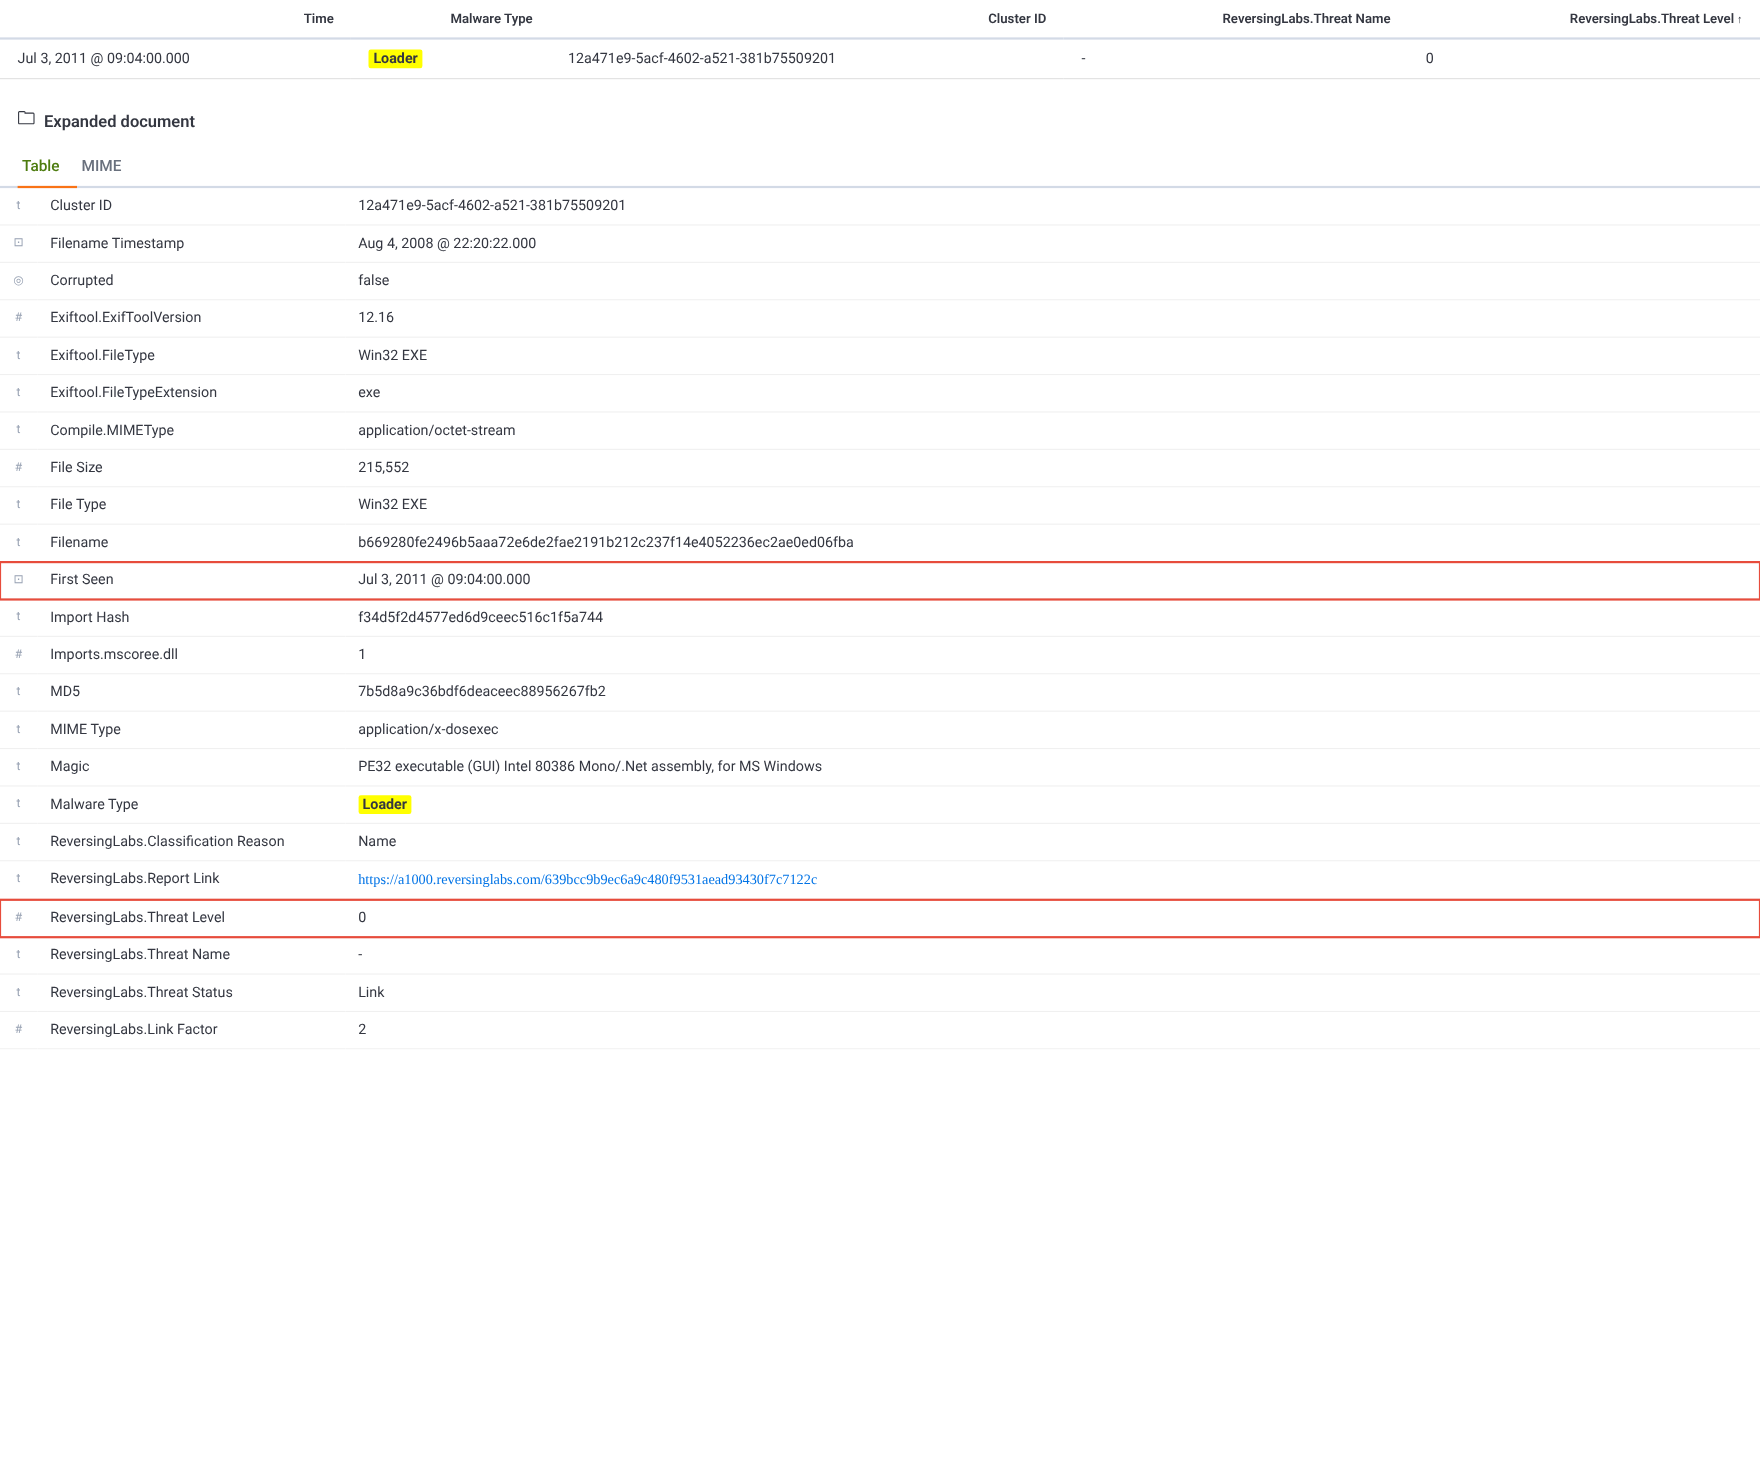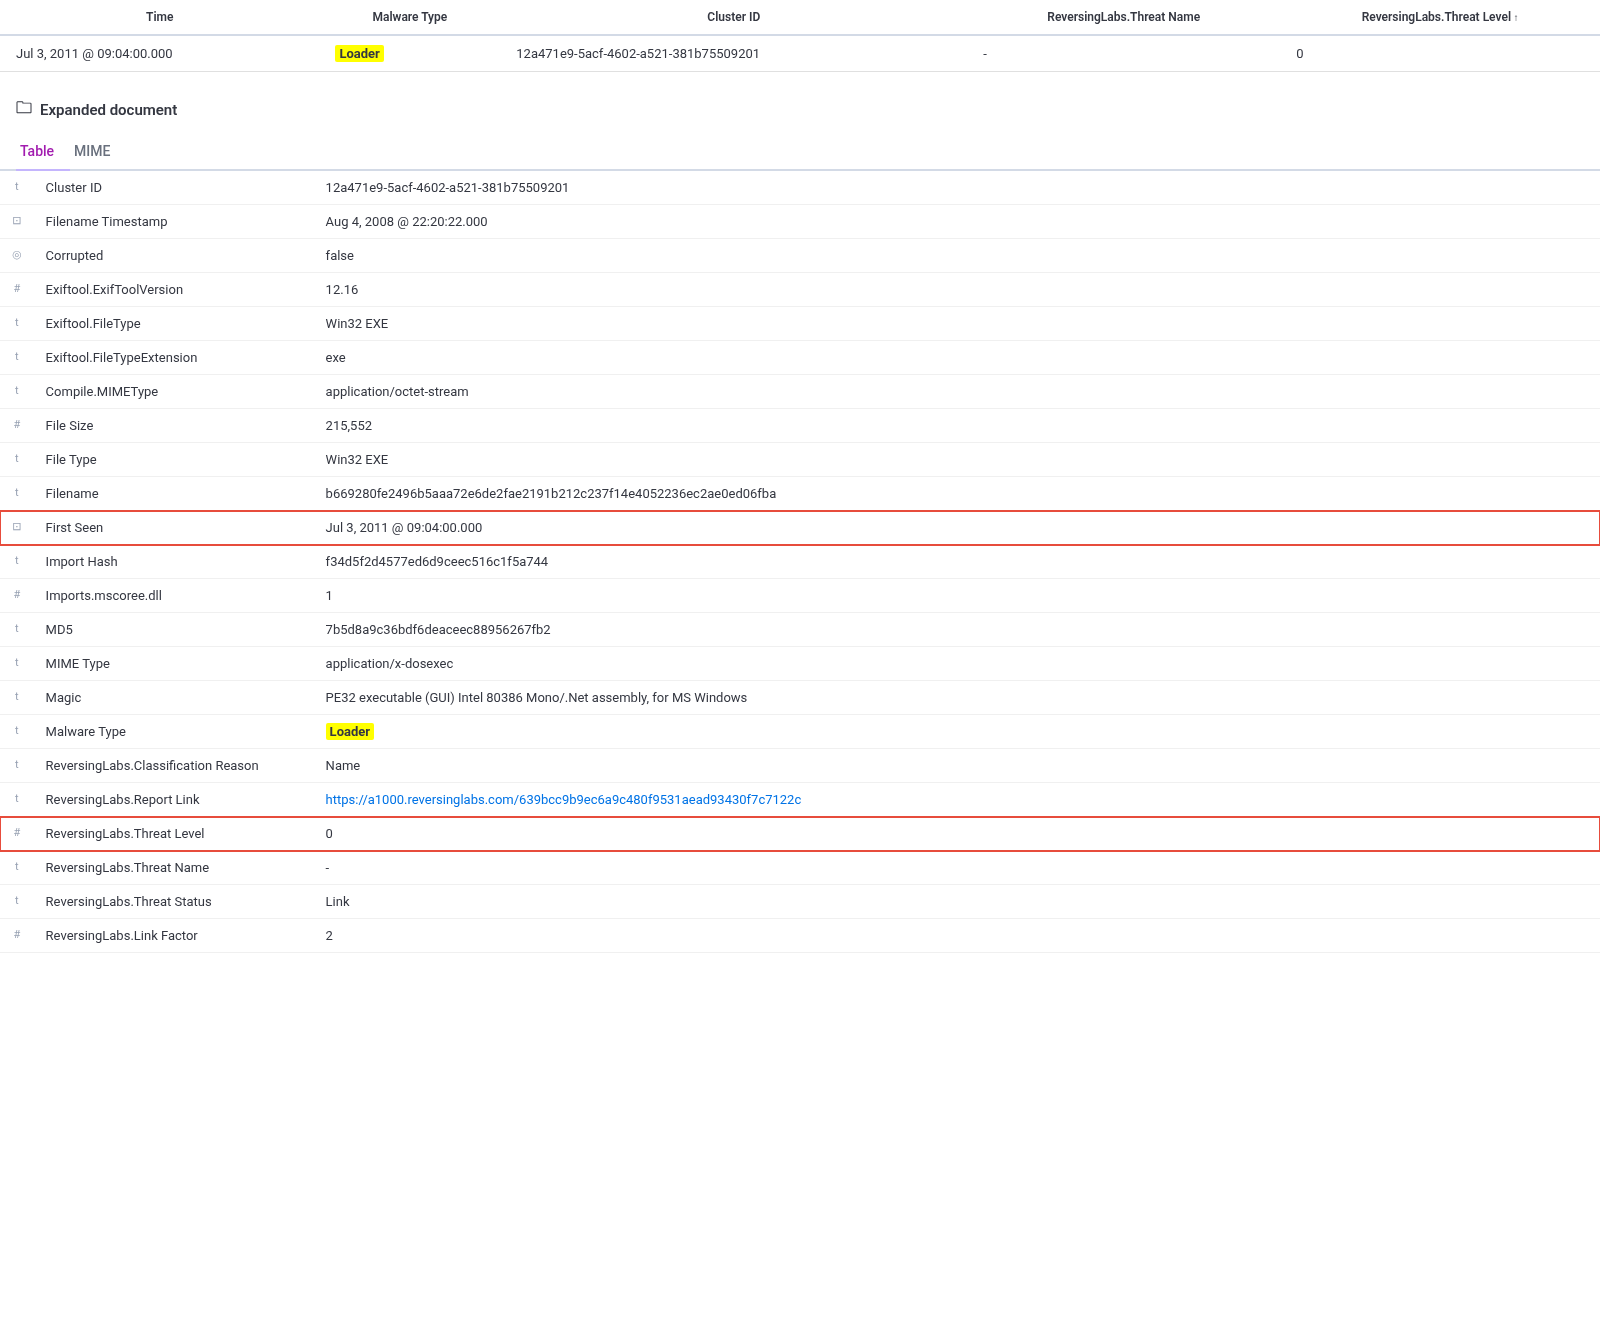--- a/index.html
+++ b/index.html
@@ -10,21 +10,21 @@
       color: #1a1a1a;
     }
 
     
     .top-table {
       width: 100%;
       border-collapse: collapse;
       border-bottom: 1px solid #e0e0e0;
     }
     .top-table th {
-      text-align: center;
+      text-align: right;
       padding: 10px 16px;
       font-weight: 600;
       font-size: 12px;
       color: #343741;
       border-bottom: 2px solid #d3dae6;
       white-space: nowrap;
     }
     .top-table td {
       padding: 10px 16px;
       font-size: 13px;
@@ -66,22 +66,22 @@
     .tab {
       padding: 8px 16px 10px 4px;
       font-size: 14px;
       cursor: pointer;
       color: #69707d;
       border-bottom: 2px solid transparent;
       margin-bottom: -2px;
       font-weight: 500;
     }
     .tab.active {
-      color: #a21caf;
-      border-bottom: 2px solid #c4b5fd;
+      color: #4d7c0f;
+      border-bottom: 2px solid #f97316;
     }
 
     
     .fields-table {
       width: 100%;
       border-collapse: collapse;
     }
     .fields-table tr {
       border-bottom: 1px solid #f0f0f0;
     }
@@ -105,20 +105,21 @@
       white-space: nowrap;
     }
     .field-value {
       color: #343741;
       font-size: 13px;
       word-break: break-all;
     }
     .field-value a {
       color: #0073e6;
       text-decoration: none;
+      font-family: Liberation Serif, serif;
     }
 
     
     .sort-asc::after {
       content: ' ↑';
       font-size: 10px;
     }
   </style>
 </head>
 <body>

